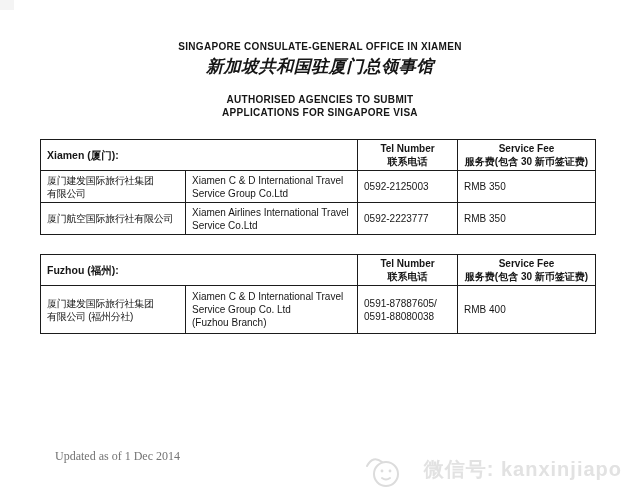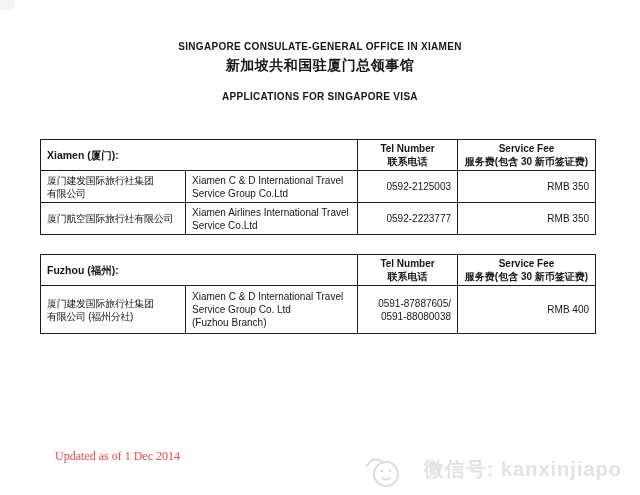--- a/index.html
+++ b/index.html
@@ -24,21 +24,21 @@
   
   .header {
     position: absolute;
     top: 41px; left: 0;
     width: 100%;
     text-align: center;
     font-weight: bold;
     line-height: 1.2;
   }
   .title-en   { font-size: 10px; letter-spacing: 0.3px; }
-  .title-cn   { font-size: 14px; margin-top: 4px; letter-spacing: 0.5px; }
+  .title-cn   { font-size: 17px; margin-top: 4px; letter-spacing: 0.5px; font-style: italic; }
   .subtitle   { margin-top: 17px; }
   .subtitle-en { font-size: 10px; letter-spacing: 0.3px; line-height: 12.5px; }
   .subtitle-cn { font-size: 11px; margin-top: 3px; letter-spacing: 1.5px; }
 
   
   .doc-table {
     position: absolute;
     left: 40px;
     width: 555px;
     border-collapse: collapse;
@@ -62,30 +62,30 @@
 
   tr.hr-t1 { height: 28px; }
   tr.br-t1 { height: 32px; }
   tr.hr-t2 { height: 26px; }
   tr.br-t2 { height: 48px; }
 
   .region-cell { font-weight: bold; text-align: left; font-size: 10.5px; padding-left: 8px; }
   .head-cell   { font-weight: bold; text-align: center; line-height: 12.5px; }
   .cell-cn     { text-align: left; letter-spacing: -0.3px; }
   .cell-en     { text-align: left; }
-  .cell-mid    { text-align: right; }
+  .cell-mid    { text-align: left; }
 
   
   .footer-note {
     position: absolute;
     left: 55px;
     top: 449px;
     font-family: "Liberation Serif", "DejaVu Serif", serif;
     font-size: 12px;
-    color: #ef4444;
+    color: #737373;
   }
 
   
   .watermark {
     position: absolute;
     right: 18px;
     bottom: 4px;
     display: flex;
     align-items: center;
     gap: 20px;
@@ -103,20 +103,21 @@
 <body>
 
 <div class="page">
 
   <div class="artifact"></div>
 
   <div class="header">
     <div class="title-en">SINGAPORE CONSULATE-GENERAL OFFICE IN XIAMEN</div>
     <div class="title-cn">新加坡共和国驻厦门总领事馆</div>
     <div class="subtitle">
+      <div class="subtitle-en">AUTHORISED AGENCIES TO SUBMIT</div>
       <div class="subtitle-en">APPLICATIONS FOR SINGAPORE VISA</div>
     </div>
   </div>
 
   <table class="doc-table t1">
     <colgroup>
         <col class="c1">
         <col class="c2">
         <col class="c3">
         <col class="c4">

